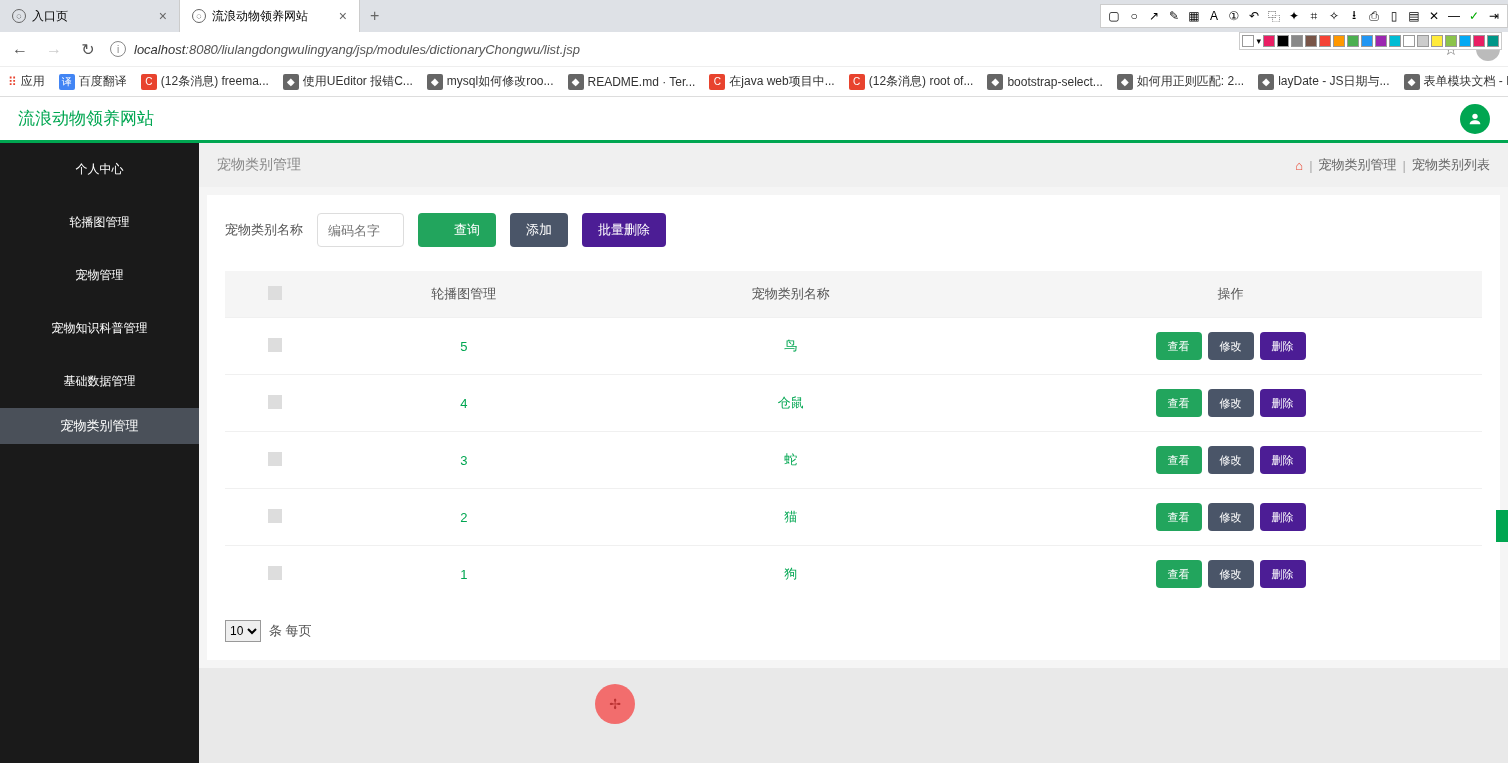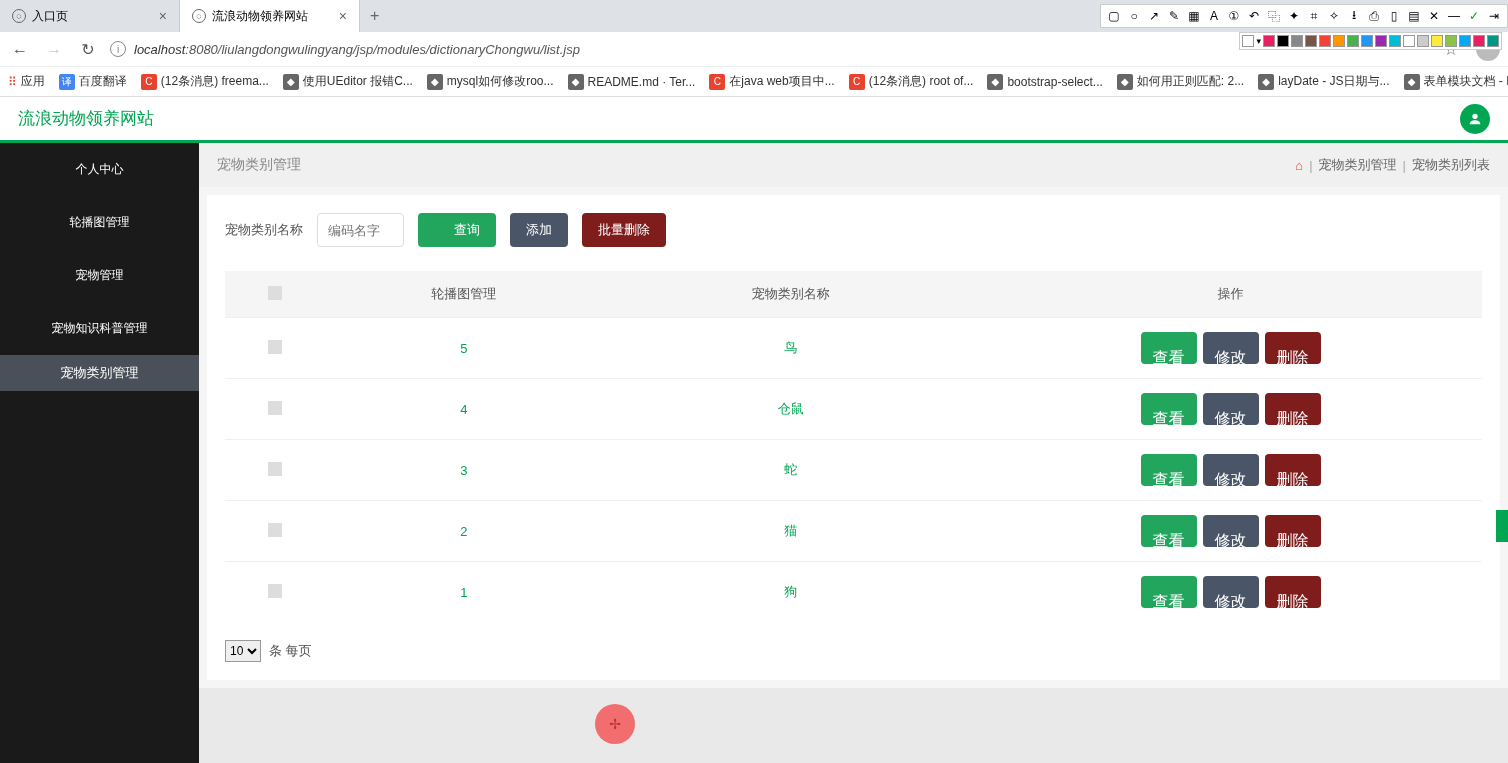--- a/index.html
+++ b/index.html
@@ -56,22 +56,22 @@
     .bc-sep { color: #aaa; }
     .bc-link { color: #666; }
     
     .content-body { background: #fff; margin: 8px; padding: 18px; flex: 1; }
     .search-row { display: flex; align-items: center; gap: 14px; margin-bottom: 24px; }
     .search-label { font-size: 13px; color: #555; }
     .search-input { width: 87px; height: 34px; border: 1px solid #ddd; border-radius: 4px; padding: 0 10px; font-size: 13px; }
     .btn { height: 34px; padding: 0 16px; border: none; border-radius: 4px; color: #fff; font-size: 13px; cursor: pointer; }
     .btn-success { background: #22a55d; padding-left: 36px; }
     .btn-dark { background: #4a5568; }
-    .btn-danger { background: #7f1d1d; }
-    .btn-sm { height: 28px; padding: 16px 12px; font-size: 16px; text-align: right; }
+    .btn-danger { background: #4c1d95; }
+    .btn-sm { height: 28px; padding: 4px 12px; font-size: 11px; text-align: right; }
     
     table { width: 100%; border-collapse: collapse; }
     thead tr { background: #f5f5f5; }
     th { padding: 14px 8px; font-size: 13px; color: #555; font-weight: normal; text-align: center; }
     td { padding: 14px 8px; font-size: 13px; text-align: center; border-top: 1px solid #f0f0f0; }
     td.link-cell { color: #00a651; }
     .chk { width: 14px; height: 14px; background: #ddd; display: inline-block; }
     .action-btns { display: flex; gap: 6px; justify-content: center; }
     
     .pager-row { display: flex; align-items: center; gap: 8px; padding: 18px 0 0; font-size: 13px; color: #555; }
@@ -225,20 +225,21 @@
       </svg>
   </div>
 </div>
 
 <div class="main-layout">
   <div class="sidebar">
     <div class="sidebar-item">个人中心</div>
     <div class="sidebar-item">轮播图管理</div>
     <div class="sidebar-item">宠物管理</div>
     <div class="sidebar-item">宠物知识科普管理</div>
+    <div class="sidebar-item">基础数据管理</div>
     <div class="sidebar-item sub active">宠物类别管理</div>
   </div>
 
   <div class="content">
     <div class="breadcrumb-bar">
       <span>宠物类别管理</span>
       <div class="breadcrumb-right">
         <span class="home-icon">⌂</span>
         <span class="bc-sep">|</span>
         <span class="bc-link">宠物类别管理</span>

